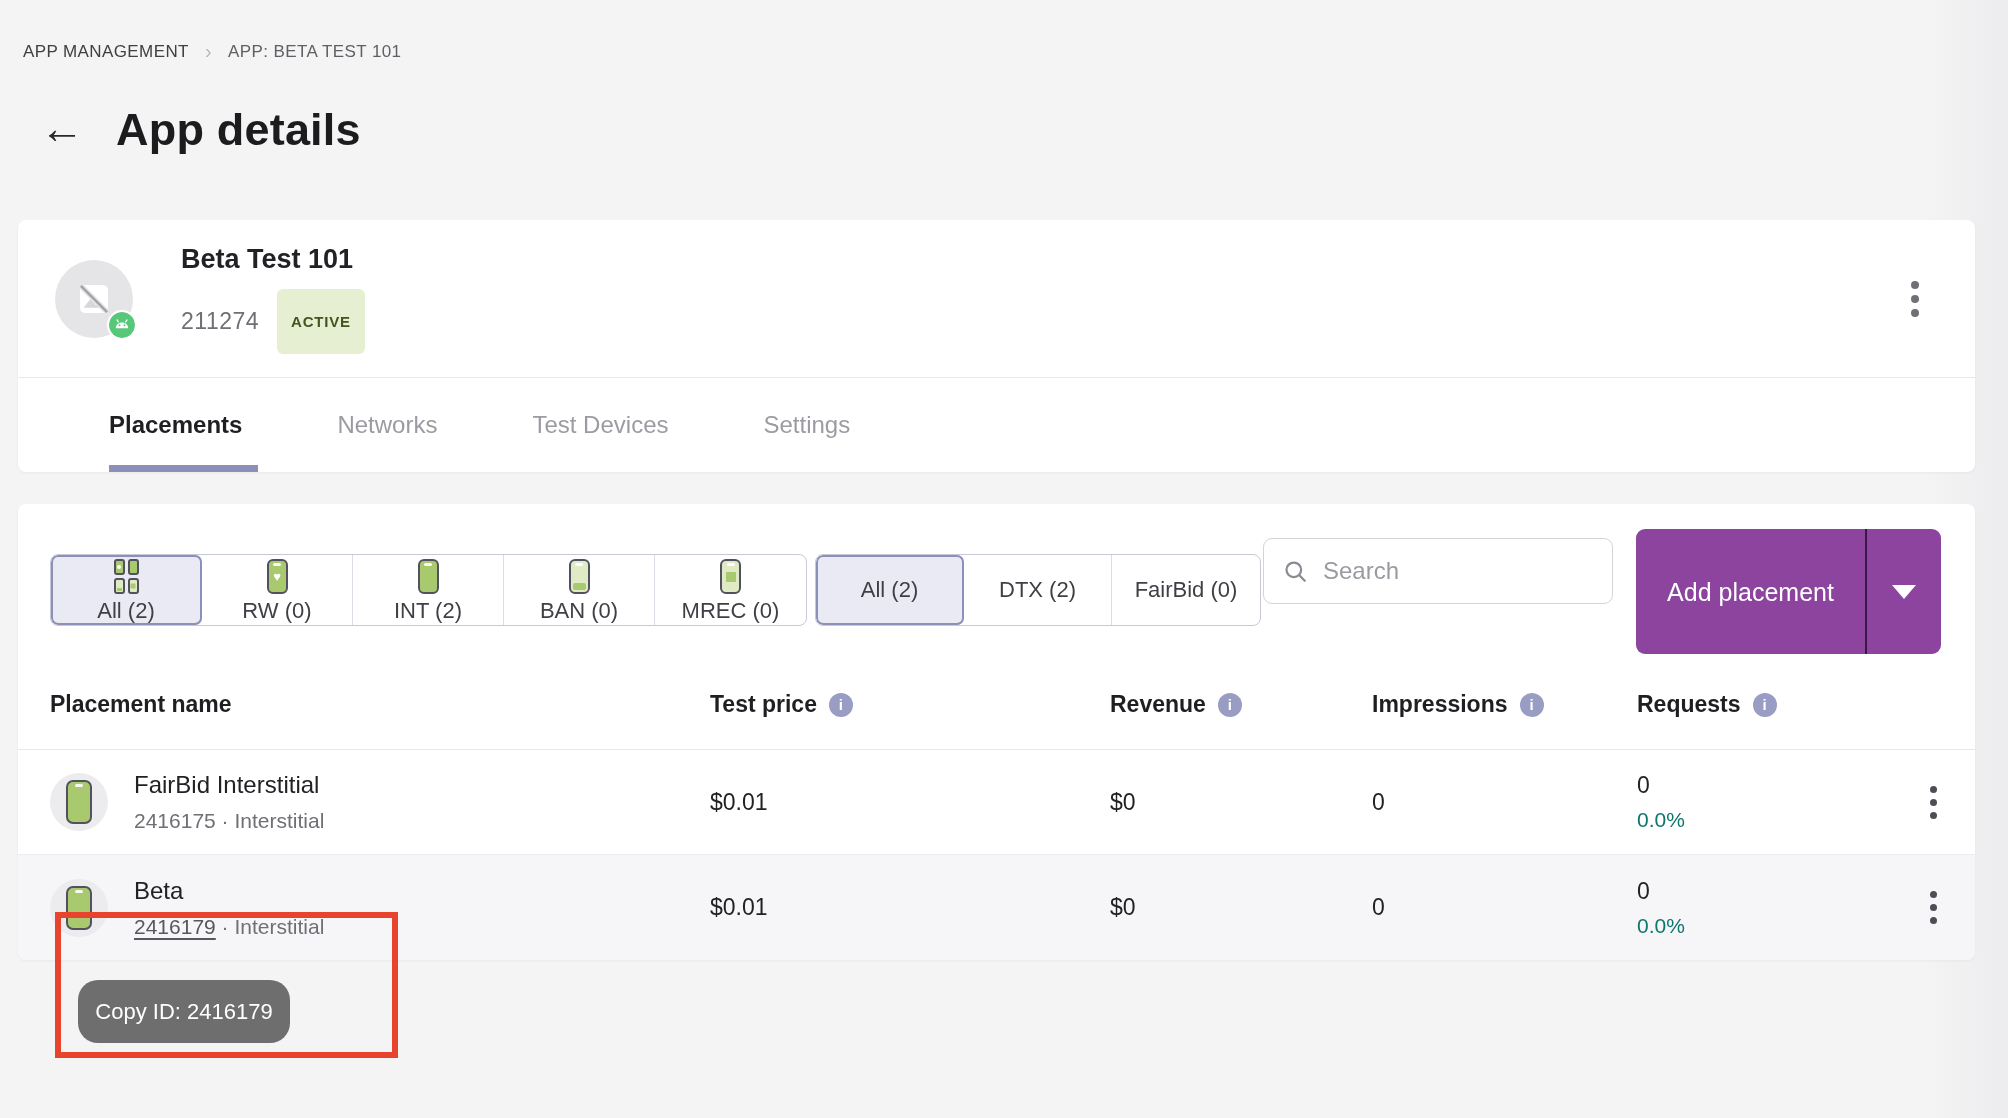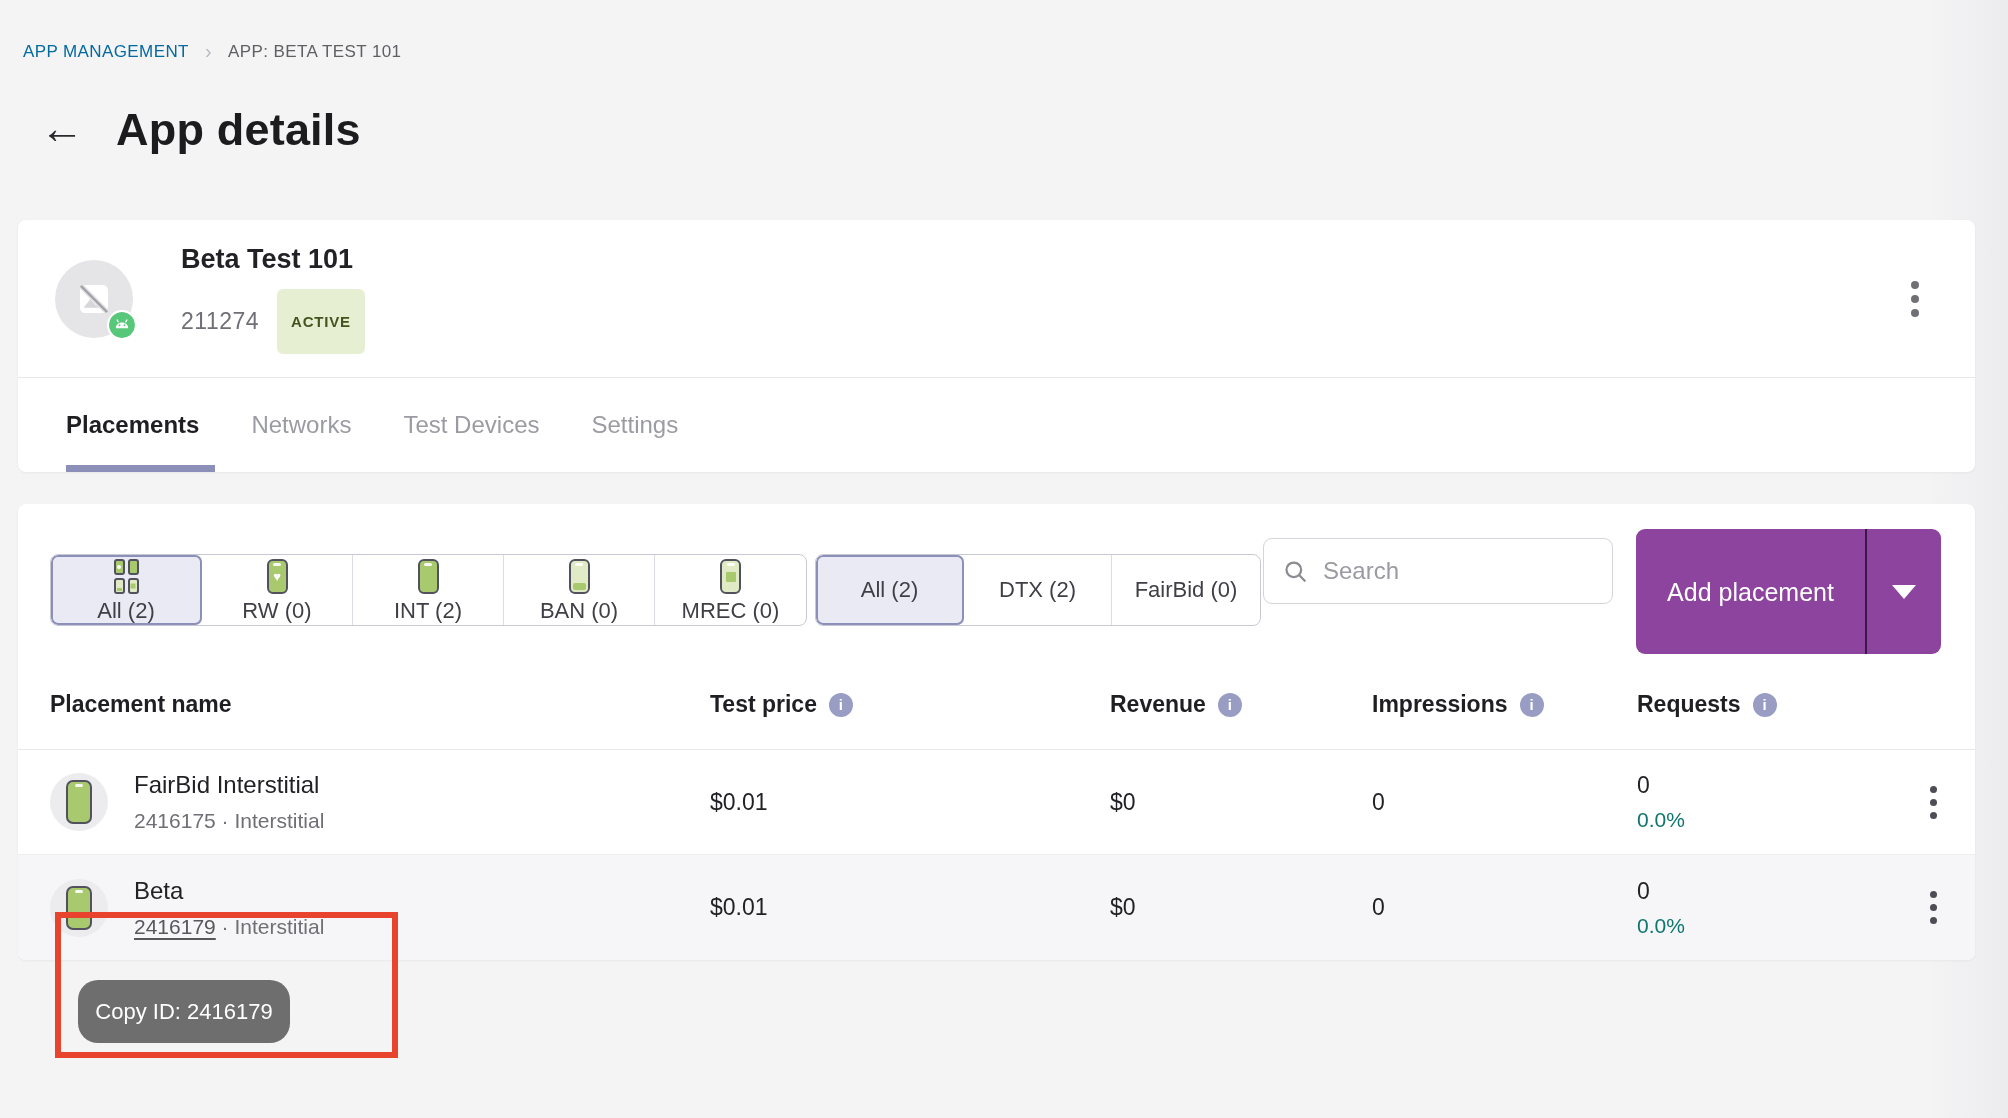--- a/index.html
+++ b/index.html
@@ -8,21 +8,21 @@
     position: relative;
     font-family: "Liberation Sans", sans-serif;
     background: linear-gradient(90deg, #f4f4f5 0%, #f4f4f5 96%, #ececee 100%);
     color: #1f1f23;
     overflow: hidden;
   }
 
   
   .breadcrumb { position: absolute; top: 40px; left: 23px; display: flex; align-items: center; gap: 16px;
     font-size: 17px; letter-spacing: .4px; }
-  .crumb { color: #0369a1; font-weight: 500; cursor: pointer; }
+  .crumb { color: #404040; font-weight: 500; cursor: pointer; }
   .crumb.current { color: #5f5f64; }
   .crumb-sep { color: #b9b9bf; font-size: 20px; }
 
   
   .title-row { position: absolute; top: 104px; left: 40px; display: flex; align-items: center; gap: 32px; }
   .back-arrow { font-size: 44px; color: #2a2a2e; cursor: pointer; line-height: 1; padding-bottom: 4px; }
   .page-title { font-size: 45px; font-weight: 600; color: #1c1c1f; letter-spacing: .2px; }
 
   
   .card { position: absolute; left: 18px; width: 1957px; background: #fff; border-radius: 8px;
@@ -44,21 +44,21 @@
   .status-badge { background: #e7efd3; color: #44541e; font-size: 15px; font-weight: 700;
     letter-spacing: .8px; padding: 24px 14px; border-radius: 6px; }
   .kebab { margin-left: auto; display: flex; flex-direction: column; gap: 6px; cursor: pointer; padding: 8px; }
   .kebab i { width: 8px; height: 8px; border-radius: 50%; background: #6f6f75; }
 
   .card1 .divider { height: 1px; background: #e8e8ea; margin: 0; }
 
   
   .tabs { height: 94px; display: flex; align-items: center; padding-left: 48px; }
   .tab { position: relative; height: 100%; display: flex; align-items: center; margin-right: 52px;
-    font-size: 24px; color: #9b9ba3; cursor: pointer; }
+    font-size: 24px; color: #9b9ba3; cursor: pointer; margin-left: 43px; }
   .tab.active { color: #1f1f23; font-weight: 600; }
   .tab.active::after { content: ""; position: absolute; left: 0; right: -16px; bottom: 0; height: 7px;
     background: #8c90b8; }
 
   
   .toolbar { position: relative; height: 156px; }
   .seg-group { position: absolute; display: flex; border: 1px solid #c9c9d6; border-radius: 8px;
     background: #fff; overflow: hidden; height: 72px; }
   .seg-group1 { left: 32px; top: 50px; }
   .seg-group2 { left: 797px; top: 50px; }

